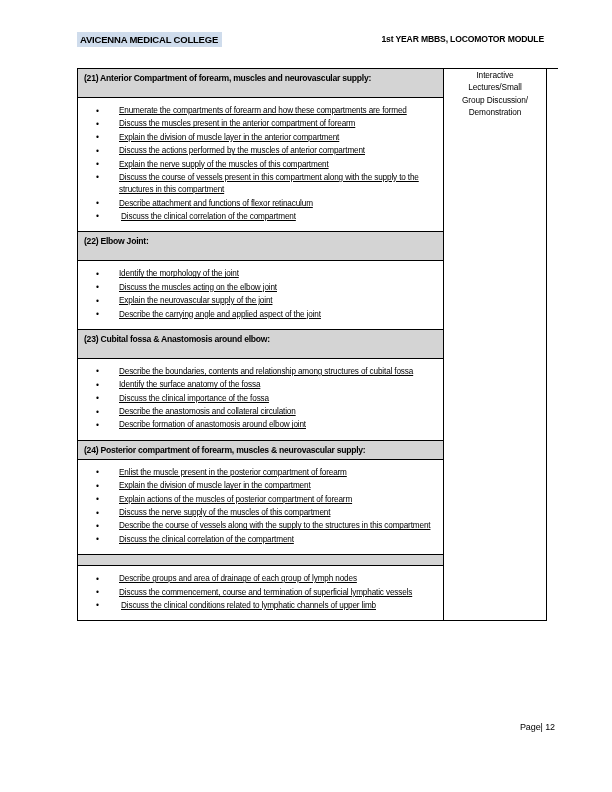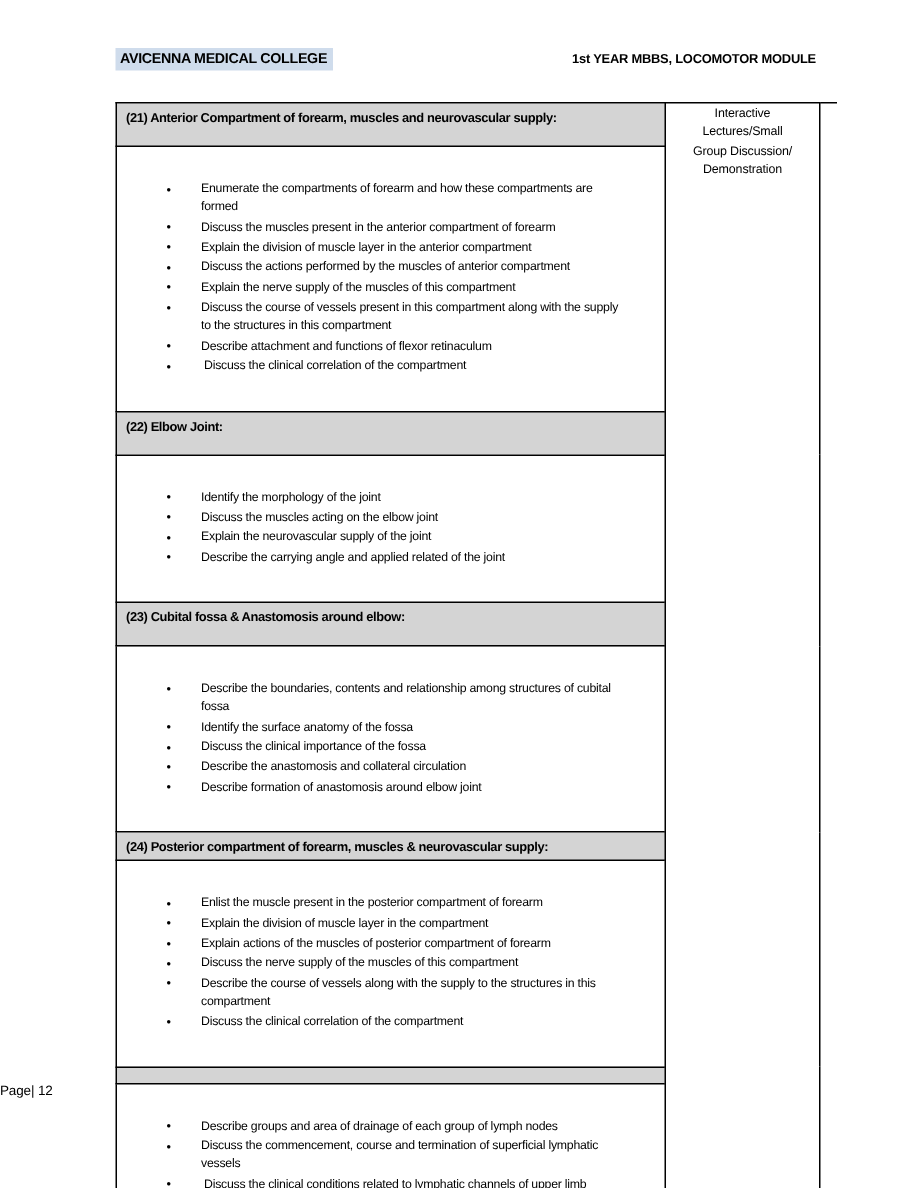--- a/index.html
+++ b/index.html
@@ -95,22 +95,23 @@
   .sec-head-pad {
     height: 10px;
   }
 
   
   .sec-body {
     border-top: none !important;
   }
   ul.points {
     list-style: none;
-    margin: 15px;
+    margin: 0;
     padding: 7px 8px 7px 0;
+    text-decoration: underline;
   }
   ul.points li {
     position: relative;
     font-size: 8.2px;
     line-height: 12.2px;
     letter-spacing: -0.15px;
     padding-left: 41px;
     margin: 0 0 1.2px 0;
   }
   ul.points li::before {
@@ -134,20 +135,21 @@
     padding: 4px 7px;
   }
   .mid-cell .mline { display: block; }
 
   
   .footer {
     position: absolute;
     left: 0;
     top: 722px;
     width: 612px;
+    text-align: right;
     padding-right: 57px;
     box-sizing: border-box;
     font-size: 9px;
     letter-spacing: -0.1px;
   }
 </style>
 </head>
 <body>
 
 <div class="page">
@@ -198,21 +200,21 @@
           <div class="sec-head-text">(22) Elbow Joint:</div>
           <div class="sec-head-pad"></div>
         </td>
       </tr>
       <tr>
         <td class="sec-body">
           <ul class="points">
             <li>Identify the morphology of the joint</li>
             <li>Discuss the muscles acting on the elbow joint</li>
             <li>Explain the neurovascular supply of the joint</li>
-            <li>Describe the carrying angle and applied related of the joint</li>
+            <li>Describe the carrying angle and applied aspect of the joint</li>
           </ul>
         </td>
       </tr>
 
       <tr>
         <td class="sec-head">
           <div class="sec-head-text">(23) Cubital fossa &amp; Anastomosis around elbow:</div>
           <div class="sec-head-pad"></div>
         </td>
       </tr>

